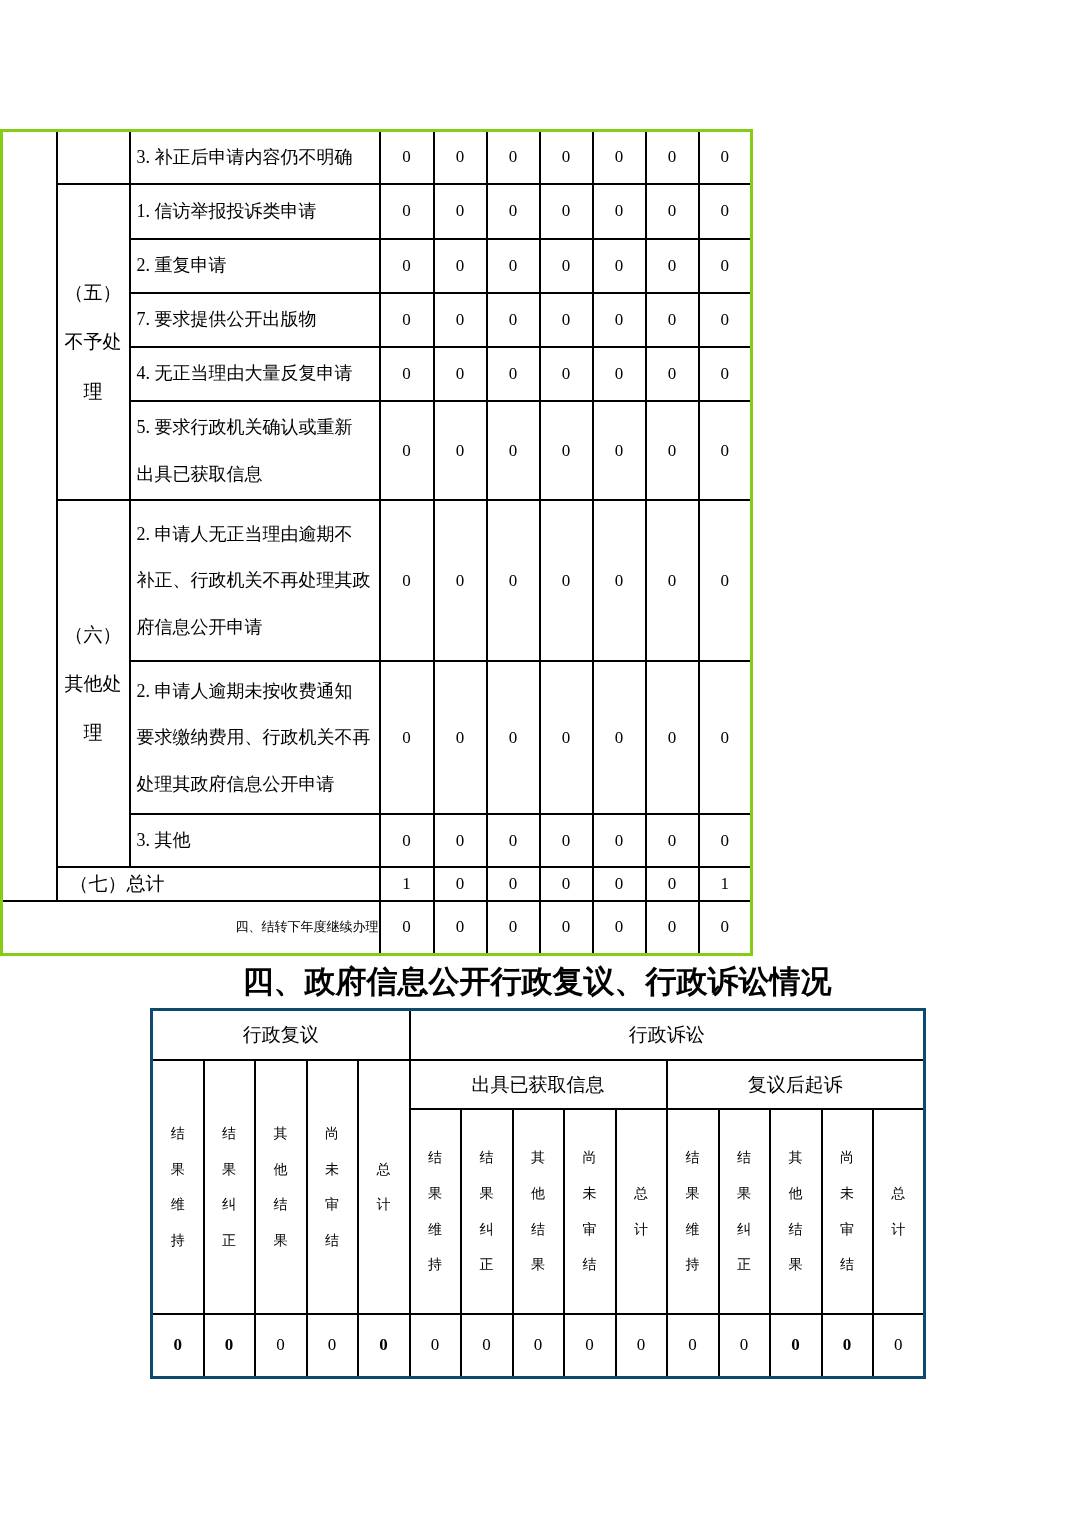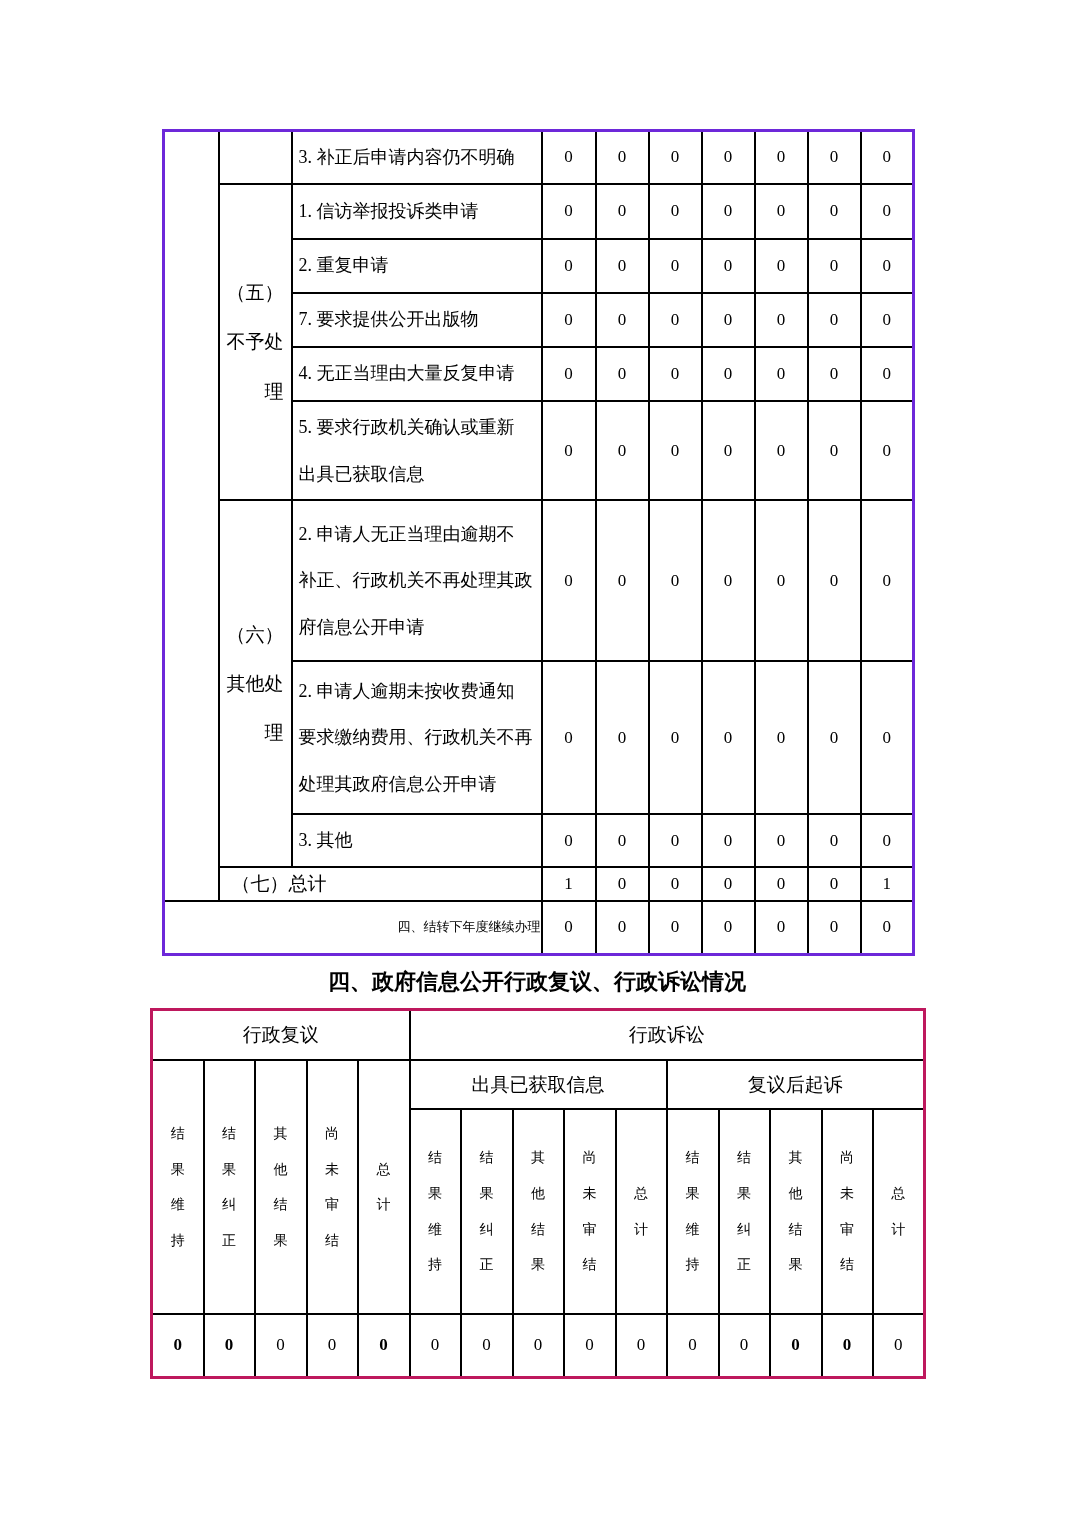--- a/index.html
+++ b/index.html
@@ -6,45 +6,45 @@
   html, body { margin: 0; padding: 0; }
   body {
     width: 1074px; height: 1520px;
     background: #ffffff; color: #000;
     font-family: "Liberation Serif", "DejaVu Serif", serif;
     overflow: hidden;
   }
   .page { position: relative; width: 1074px; height: 1520px; padding-top: 129px; }
 
   table { border-collapse: collapse; table-layout: fixed; }
-  .t1 { margin-left: 162px; width: 750px; border: 3px solid #6d28d9; }
-  .t2 { margin-left: 150px; width: 773px; border: 3px solid #be185d; }
+  .t1 { width: 750px; border: 3px solid #84cc16; }
+  .t2 { margin-left: 150px; width: 773px; border: 3px solid #0c4a6e; }
   td { border: 2px solid #000; padding: 0; vertical-align: middle; }
 
   .num  { font-size: 17px; text-align: center; }
   .num.bold { font-weight: bold; }
   .desc {
     font-size: 18px; text-align: left; padding: 2px 6px;
     line-height: 2.6; white-space: pre-line;
   }
   .gcell .gtext {
-    width: 3em; margin: 0 auto; font-size: 19px; text-align: right;
+    width: 3em; margin: 0 auto; font-size: 19px; text-align: center;
     line-height: 2.6; word-break: break-all;
   }
   .ghead { font-size: 19px; text-align: center; }
   .vhead .vtext {
     width: 1.1em; margin: 0 auto; font-size: 14px; text-align: center;
     line-height: 2.55; word-break: break-all;
   }
   .label-cell { font-size: 19px; text-align: left; padding-left: 12px; }
   .carry-cell { font-size: 13px; text-align: right; padding-left: 8px; }
 
   .heading {
     font-family: Liberation Serif, serif;
-    font-weight: bold; font-size: 22px; line-height: 36px;
+    font-weight: bold; font-size: 31px; line-height: 36px;
     text-align: center; margin: 8px 0;
   }
 </style>
 </head>
 <body>
 
 <div class="page">
 
   <table class="t1">
     <colgroup>

